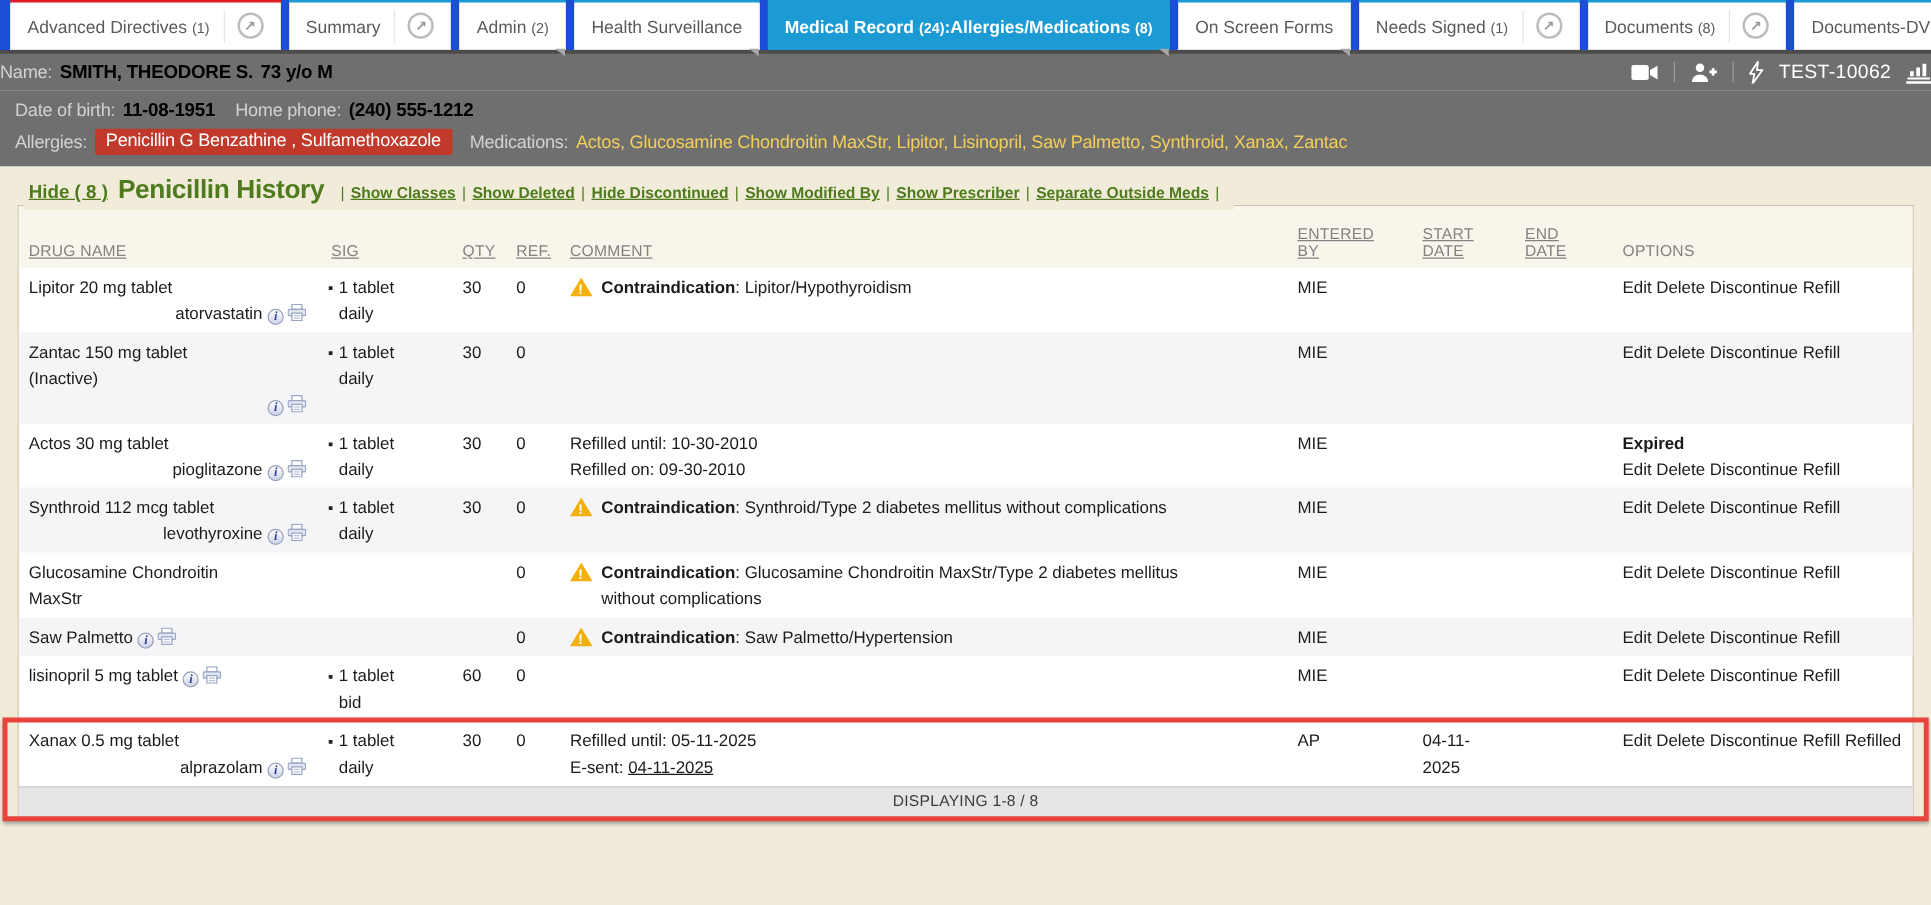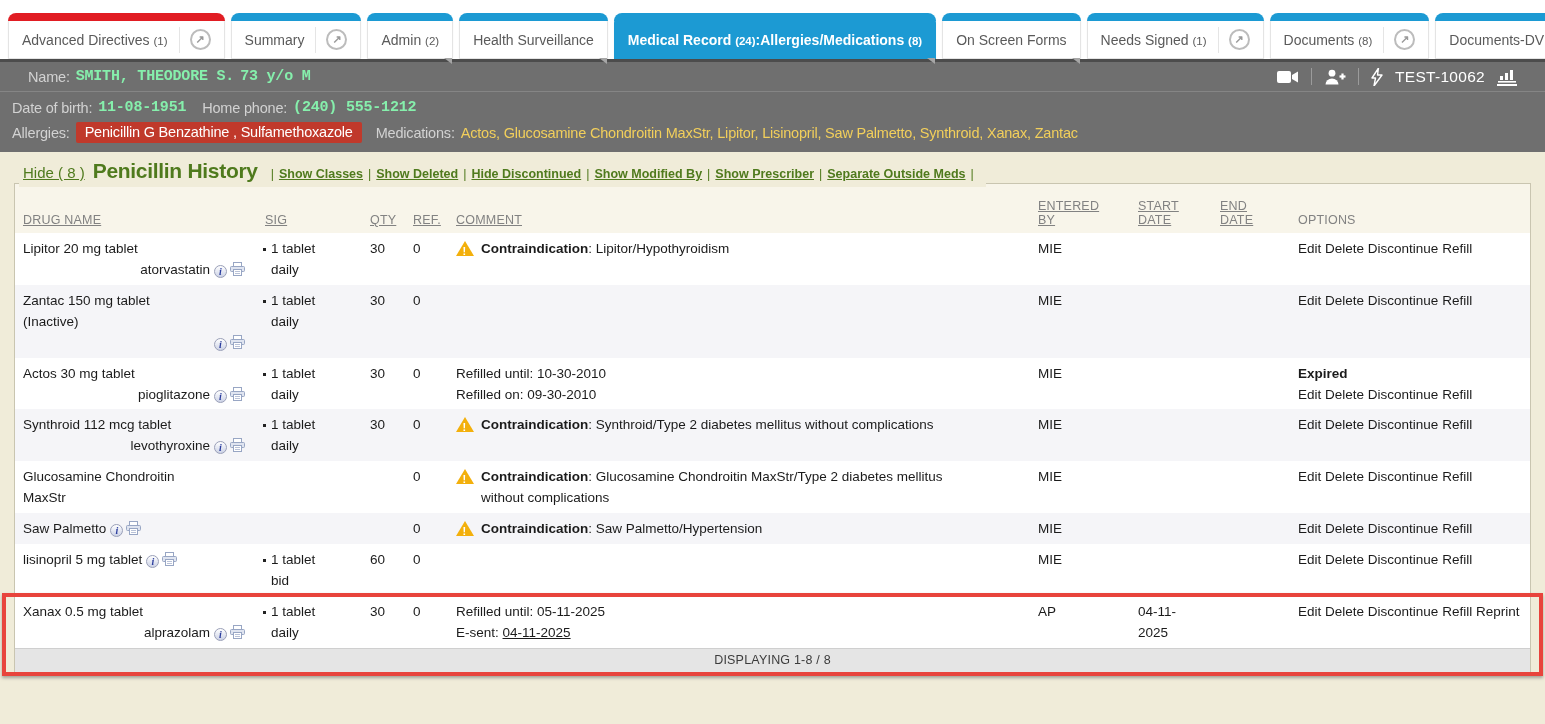--- a/index.html
+++ b/index.html
@@ -1,53 +1,53 @@
 <!DOCTYPE html>
 <html><head>
 <meta charset="utf-8">
 <style>
   * { margin:0; padding:0; box-sizing:border-box; }
   html,body { width:1545px; height:724px; overflow:hidden; }
   body { font-family:"Liberation Sans", sans-serif; background:#f0ecd9; color:#1b1b1b; }
 
   
-  .tabbar { background:#ffffff; height:59px; display:flex; align-items:flex-end; padding:0 0 0 8px; gap:6px; position:relative; }
+  .tabbar { background:#1d4ed8; height:40px; display:flex; align-items:flex-end; padding:0 0 0 8px; gap:6px; position:relative; }
   .tab { position:relative; background:#fff; border:1px solid #e4e4e4; border-top:none; border-radius:9px 9px 0 0; height:45px; display:flex; flex-direction:column; box-shadow:0 0 2px rgba(0,0,0,.06); }
   .strip { height:8px; border-radius:9px 9px 0 0; margin:-1px -1px 0 -1px; }
   .tab-body { flex:1; display:flex; align-items:center; padding:0 13px; font-size:14px; color:#5a5a5a; white-space:nowrap; }
   .tab-label .cnt { font-size:11.5px; }
   .tab .ext { border-left:1px solid #e5e5e5; margin-left:11px; padding-left:10px; height:26px; display:flex; align-items:center; }
   .ext-circle { width:21px; height:21px; border:2px solid #bcbcbc; border-radius:50%; color:#9a9a9a; font-size:11px; font-weight:bold; display:flex; align-items:center; justify-content:center; }
   .tab.active { border-color:transparent; }
   .tab.active .tab-body { color:#fff; font-weight:bold; }
   .tab.fold::after { content:''; position:absolute; right:0; bottom:-6px; width:0; height:0; border-top:6px solid #a6a6a6; border-left:8px solid transparent; }
 
   
-  .name-bar { background:#6f6f6f; border-top:3px solid #4c4c4c; height:32px; display:flex; align-items:center; padding:0 28px; letter-spacing:-0.2px; }
+  .name-bar { background:#6f6f6f; border-top:3px solid #4c4c4c; height:32px; display:flex; align-items:center; padding:0 0; letter-spacing:-0.2px; }
   .lbl { color:#d2d2d2; font-size:14.5px; font-weight:400; }
-  .val { color:#86efac; font-size:15px; font-weight:700;font-family:Liberation Mono, monospace; }
+  .val { color:#000000; font-size:15px; font-weight:700; }
   .name-bar .val { margin-left:6px; }
   .agesex { margin-left:26px; }
   .hdr-icons { margin-left:auto; display:flex; align-items:center; gap:12px; }
   .vdiv { width:1px; height:17px; background:#9b9b9b; }
   .pid { color:#fff; font-size:15.5px; letter-spacing:0.3px; }
   .chart-underline { border-bottom:2px solid #fff; padding-bottom:1px; display:inline-flex; }
   .info-bar { background:#6f6f6f; border-top:1px solid #858585; padding:3px 12px 7px; letter-spacing:-0.2px; }
   .info-line { display:flex; align-items:center; min-height:25px; }
   .info-line .gap { width:16px; }
   .info-line .val { margin-left:6px; }
   .allergy-pill { background:#c0392b; color:#fff; font-size:14.5px; font-weight:400; padding:2px 9px 3px; border-radius:2px; margin-left:6px; }
   .meds-lbl { margin-left:14px; }
   .meds-list { color:#f2cf5b; font-size:14.5px; margin-left:6px; }
 
   
   .content { padding:0 14px; position:relative; }
   .panel { margin-top:31px; background:#fff; border:1px solid #c9c5b0; position:relative; }
   .legend { position:absolute; top:-25px; left:4px; background:#f0ecd9; padding:0 7px 4px 4px; display:flex; align-items:baseline; white-space:nowrap; }
-  .hide-link { color:#4f7a1d; font-weight:normal; font-size:15px; text-decoration:underline; margin-right:8px; }
+  .hide-link { color:#4f7a1d; font-weight:bold; font-size:15px; text-decoration:underline; margin-right:8px; }
   .mh-title { color:#4f7a1d; font-weight:bold; font-size:21px; letter-spacing:-0.3px; margin-right:8px; }
   .mh-links { color:#4f7a1d; font-size:12.5px; font-weight:bold; }
   .mh-links .sep { margin:0 5px; font-weight:400; }
   .mh-links a { color:#4f7a1d; text-decoration:underline; cursor:pointer; }
 
   
   .grid { display:grid; grid-template-columns:240px 105px 43px 43px 582px 100px 82px 78px 1fr; }
   .thead { background:#f8f5ea; padding-top:14px; align-items:end; }
   .th { color:#828282; font-size:12.5px; padding:0 8px 6px 10px; letter-spacing:0.2px; }
   .th span { text-decoration:underline; display:inline-block; }
@@ -433,21 +433,21 @@
             <div class="cell">30</div>
             <div class="cell">0</div>
             <div class="cell">
               <div>Refilled until: 05-11-2025</div>
               <div>E-sent: <a class="comment-link">04-11-2025</a></div>
             </div>
             <div class="cell">AP</div>
             <div class="cell">04-11-2025</div>
             <div class="cell"></div>
             <div class="cell opt">
-              <div><a>Edit</a> <a>Delete</a> <a>Discontinue</a> <a>Refill</a> <a>Reprint</a></div>
+              <div><a>Edit</a> <a>Delete</a> <a>Discontinue</a> <a>Refill</a> <a>Refilled</a></div>
             </div>
           </div>
         </div>
       <div class="tfoot">DISPLAYING 1-8 / 8</div>
       <div class="red-box"></div>
     </div>
   </div>
 </div>
 
 </body></html>

